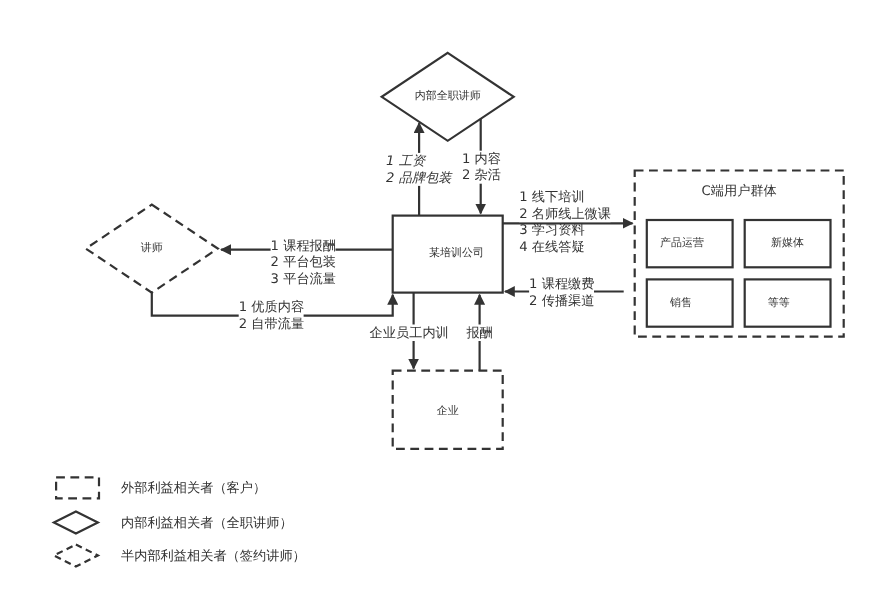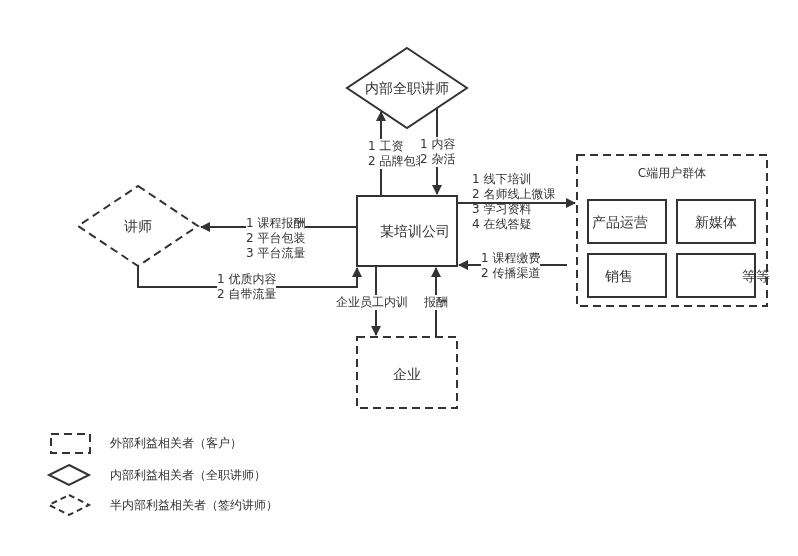--- a/index.html
+++ b/index.html
@@ -1,20 +1,20 @@
 <!DOCTYPE html>
 <html><head>
   <meta charset="utf-8">
   <style>
     html, body { margin: 0; padding: 0; background: #ffffff; }
     body { width: 798px; height: 556px; position: relative; overflow: hidden;
            font-family: "DejaVu Sans", "Liberation Sans", sans-serif; color: #333333; }
     svg { position: absolute; left: 0; top: 0; }
     .lbl { position: absolute; font-size: 12px; line-height: 15px; color: #333; white-space: nowrap; }
-    .ctr { position: absolute; font-size: 14px; color: #333; text-align: center; white-space: nowrap; }
+    .ctr { position: absolute; font-size: 10px; color: #333; text-align: center; white-space: nowrap; }
     .multi div { line-height: 15px; }
     .bg-white { background: #ffffff; }
   </style>
 </head>
 <body>
 
 <svg width="798" height="556" viewBox="0 0 798 556">
   <defs>
     <marker id="arr" markerWidth="10" markerHeight="10" refX="9" refY="5" orient="auto" markerUnits="userSpaceOnUse">
       <path d="M0,0 L10,5 L0,10 z" fill="#333"></path>
@@ -60,23 +60,23 @@
 
 <div class="ctr" style="left:347px;top:80px;width:120px;">内部全职讲师</div>
 <div class="ctr" style="left:357px;top:223px;width:116px;">某培训公司</div>
 <div class="ctr" style="left:78px;top:218px;width:120px;">讲师</div>
 <div class="ctr" style="left:357px;top:366px;width:100px;">企业</div>
 
 <div class="ctr" style="left:577px;top:165px;width:190px;font-size:12px;">C端用户群体</div>
 <div class="ctr" style="left:588px;top:214px;width:64px;">产品运营</div>
 <div class="ctr" style="left:677px;top:214px;width:78px;">新媒体</div>
 <div class="ctr" style="left:588px;top:268px;width:62px;">销售</div>
-<div class="ctr" style="left:677px;top:268px;width:62px;padding-left:48px;">等等</div>
+<div class="ctr" style="left:677px;top:268px;width:62px;">等等</div>
 
-<div class="lbl multi bg-white" style="left:368px;top:139px;">
+<div class="lbl multi bg-white" style="left:351px;top:139px;font-style:italic;">
   <div>1 工资</div>
   <div>2 品牌包装</div>
 </div>
 <div class="lbl multi bg-white" style="left:420px;top:137px;">
   <div>1 内容</div>
   <div>2 杂活</div>
 </div>
 <div class="lbl multi bg-white" style="left:246px;top:216px;">
   <div>1 课程报酬</div>
   <div>2 平台包装</div>

